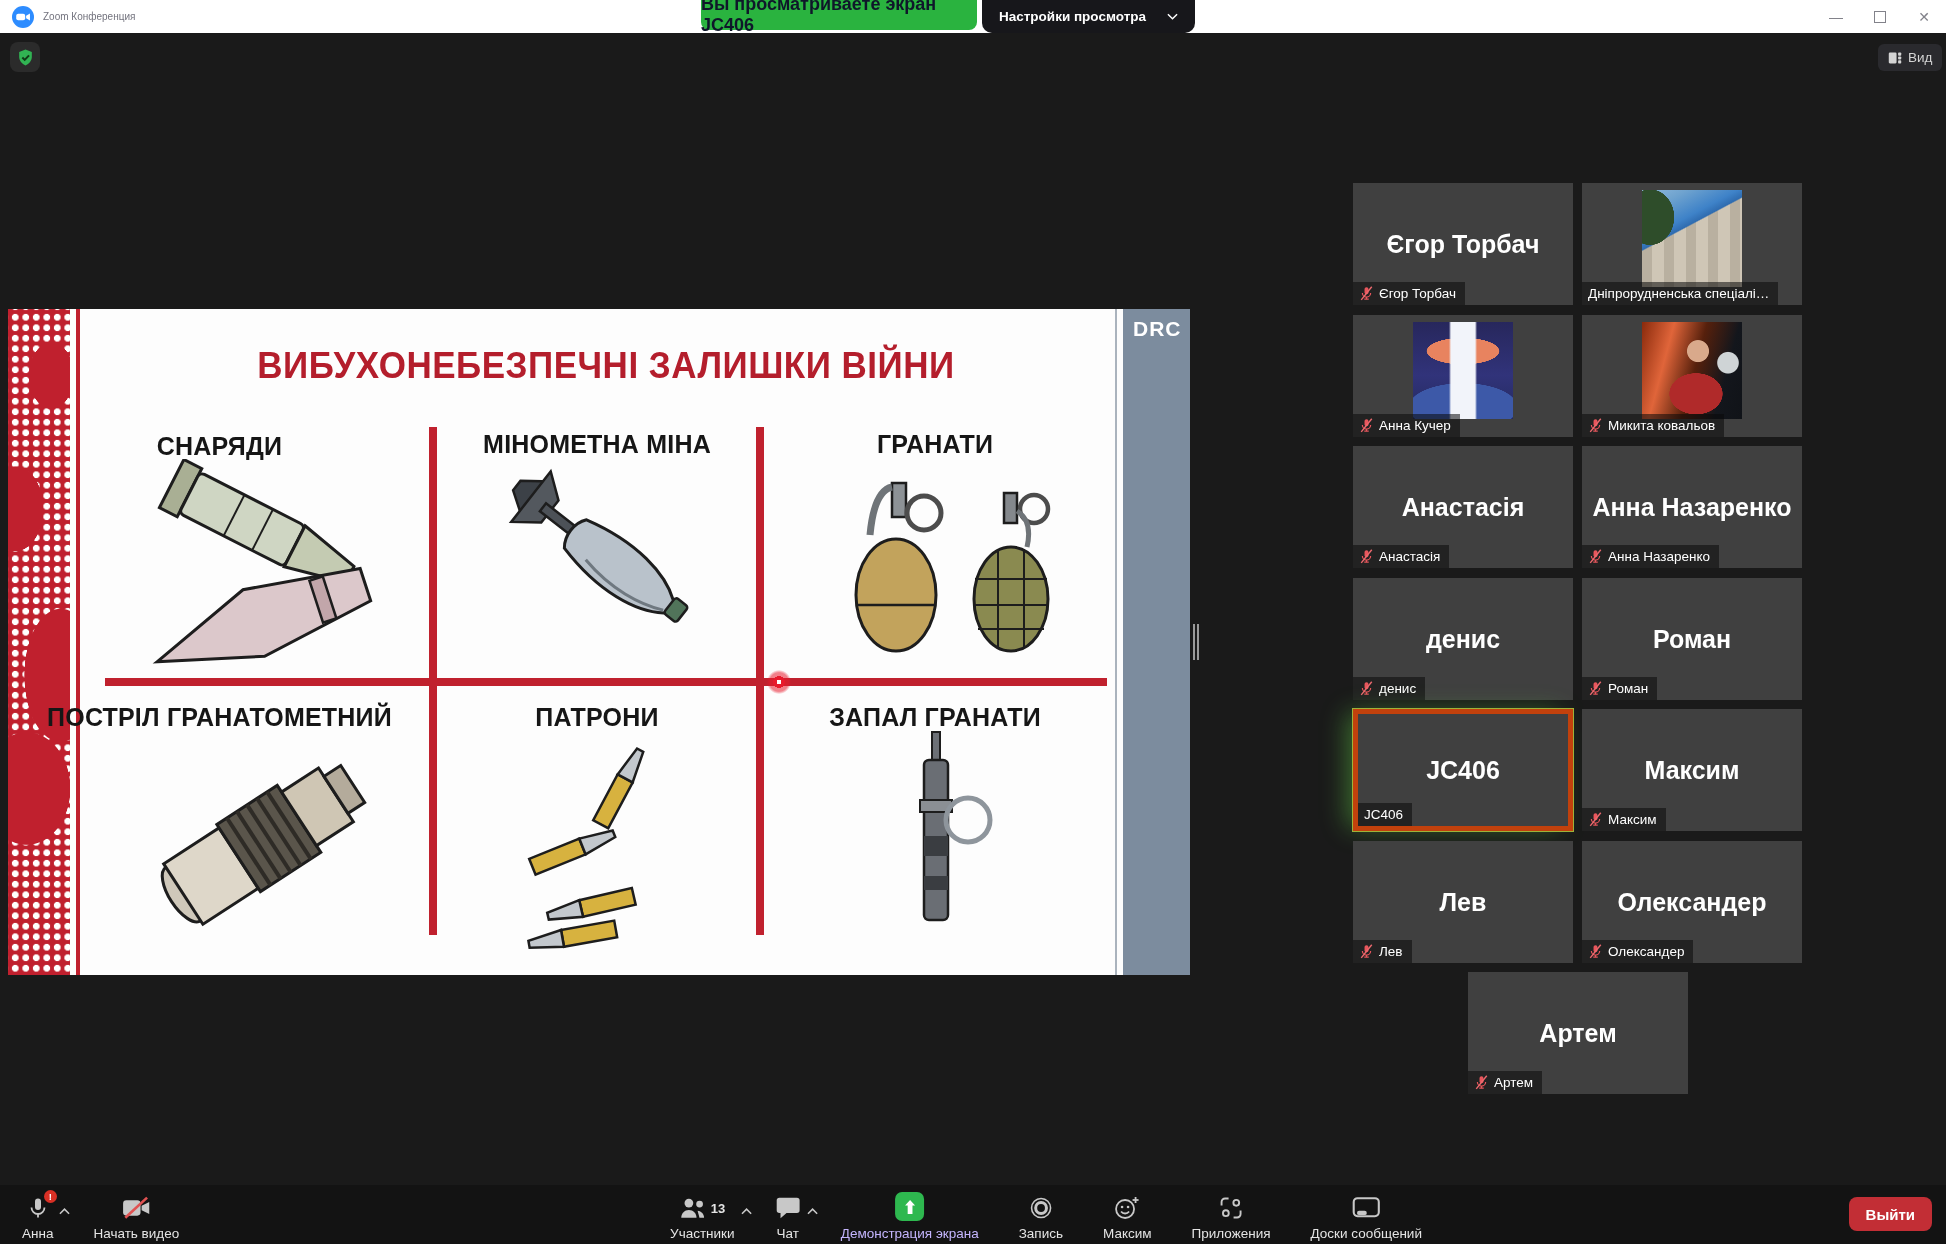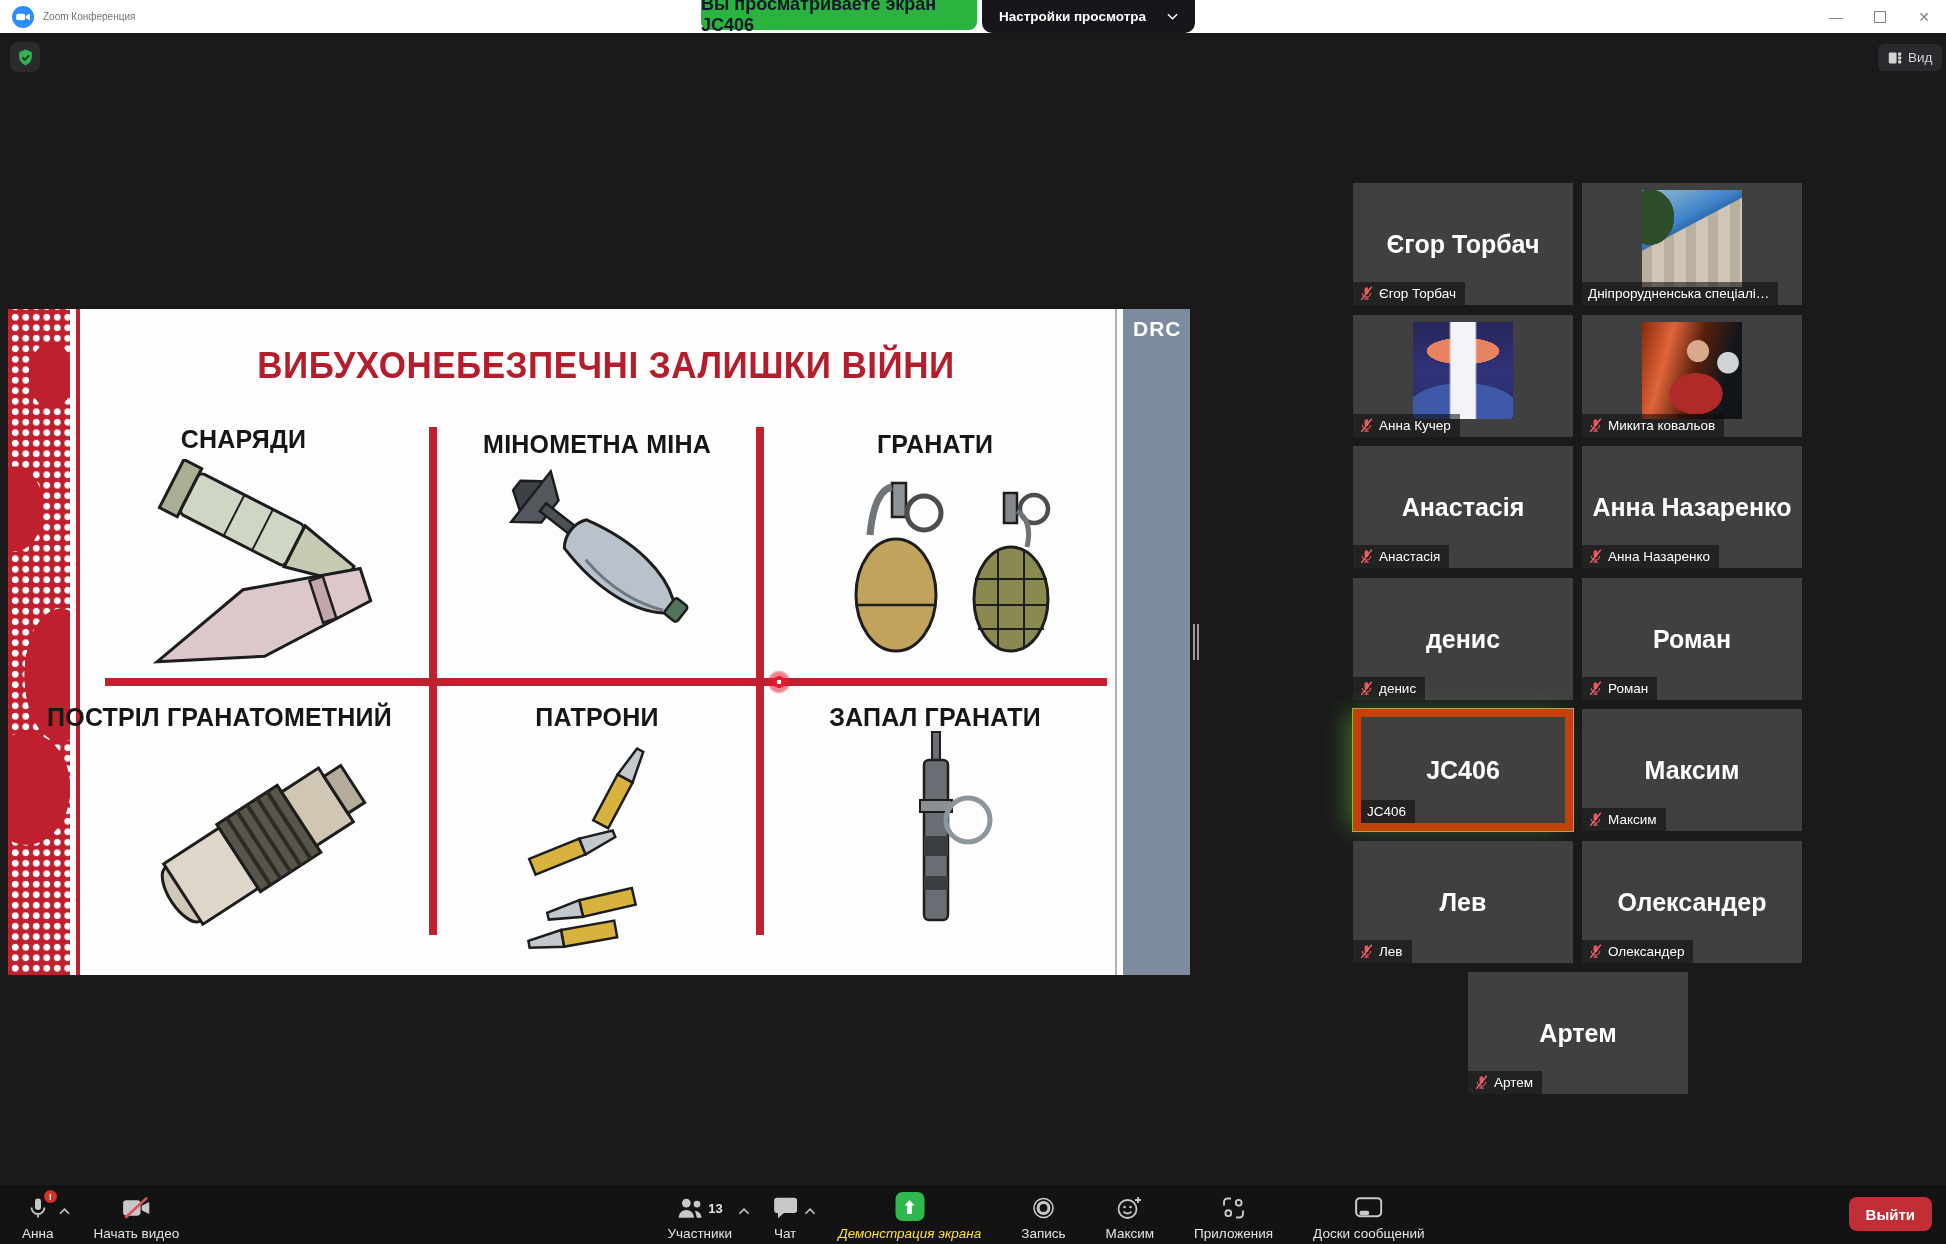--- a/index.html
+++ b/index.html
@@ -38,21 +38,21 @@
   .dot-strip::after{content:"";position:absolute;inset:0;background:
     radial-gradient(ellipse 46px 70px at 12% 30%,#c0202e 0 60%,transparent 61%),
     radial-gradient(ellipse 60px 110px at 85% 55%,#c0202e 0 60%,transparent 61%),
     radial-gradient(ellipse 70px 90px at 30% 72%,#c0202e 0 62%,transparent 63%),
     radial-gradient(ellipse 40px 60px at 70% 10%,#c0202e 0 55%,transparent 56%);}
   .left-rule{position:absolute;left:68px;top:0;width:4px;height:666px;background:#c0202e;}
   .slide-title{position:absolute;left:97px;top:36px;width:1002px;text-align:center;
     color:#b41e2c;font-size:35px;font-weight:bold;letter-spacing:.5px;transform:scaleY(1.06);}
   .cell-label{position:absolute;text-align:center;color:#161616;font-size:25px;font-weight:bold;
     letter-spacing:.2px;}
-  .cl0{left:0;width:423px;top:116px;padding-left:24px;}   .cl1{left:428px;width:322px;top:121px;}
+  .cl0{left:0;width:423px;top:123px;}   .cl1{left:428px;width:322px;top:121px;}
   .cl2{left:755px;width:344px;top:121px;}
   .cl3{left:0;width:423px;top:394px;}   .cl4{left:428px;width:322px;top:394px;}
   .cl5{left:755px;width:344px;top:394px;}
   .vdiv{position:absolute;width:8px;background:#c0212e;}
   .vd1a{left:421px;top:118px;height:253px;} .vd2a{left:748px;top:118px;height:253px;}
   .vd1b{left:421px;top:371px;height:255px;} .vd2b{left:748px;top:371px;height:255px;}
   .hline{position:absolute;left:97px;top:369px;width:1002px;height:8px;background:#c0212e;}
   .gray-line{position:absolute;left:1107px;top:0;width:1.5px;height:666px;background:#aab3bd;}
   .drc-strip{position:absolute;left:1115px;top:0;width:67px;height:666px;background:#7c8c9e;}
   .drc-text{position:absolute;left:10px;top:8px;color:#fff;font-size:21px;font-weight:bold;
@@ -61,21 +61,21 @@
 
   
   .laser-dot{position:absolute;left:767px;top:670px;width:24px;height:24px;border-radius:50%;
     background:radial-gradient(circle,#ffffff 0 13%,#e8192b 14% 34%,rgba(232,25,43,.55) 35% 55%,rgba(232,25,43,0) 72%);}
   .resize-handle{position:absolute;left:1193px;top:624px;width:8px;height:36px;display:flex;gap:2px;cursor:col-resize;}
   .resize-handle i{display:block;width:2px;height:100%;background:#9a9a9a;}
 
   
   .participants{position:absolute;left:1353px;top:183px;width:449px;height:911px;}
   .tile{position:absolute;width:220px;height:122px;background:#404040;overflow:hidden;box-sizing:border-box;}
-  .tile.active{border:8px solid #c2410c;box-shadow:0 0 0 1px #9db33a,-10px 0 24px -4px rgba(100,210,70,.45);}
+  .tile.active{border:5px solid #c2410c;box-shadow:0 0 0 1px #9db33a,-10px 0 24px -4px rgba(100,210,70,.45);}
   .big-name{position:absolute;inset:0;display:flex;align-items:center;justify-content:center;
     color:#fff;font-weight:bold;font-size:25px;}
   .tag{position:absolute;left:0;bottom:0;display:flex;align-items:center;gap:5px;
     background:rgba(10,10,10,.55);padding:4px 9px 4px 6px;font-size:13.5px;color:#fff;max-width:208px;
     white-space:nowrap;}
   .tag svg{width:15px;height:15px;flex:0 0 auto;}
   .avatar{position:absolute;left:50%;top:7px;transform:translateX(-50%);width:100px;height:97px;}
   .av-school-building-photo{background:
     radial-gradient(ellipse 40px 46px at 8% 28%,#2e4d2a 0 60%,transparent 61%),
     linear-gradient(152deg,#8fb9dc 0%,#6fa3cf 16%,#3e82c8 34%,#2f6cb0 40%,transparent 41%),
@@ -103,21 +103,21 @@
     display:flex;gap:40px;align-items:flex-start;}
   .caret{position:absolute;top:9px;right:-17px;}
   .mic-wrap{position:relative;}
   .badge{position:absolute;right:-7px;top:-4px;width:13px;height:13px;border-radius:50%;
     background:#d93025;color:#fff;font-size:9.5px;font-weight:bold;display:flex;align-items:center;
     justify-content:center;}
   .count{font-size:13px;color:#e4e4e4;margin:1px 0 0 3px;font-weight:bold;}
   .tool-top{display:flex;align-items:flex-start;}
   .share-box{width:29px;height:29px;border-radius:7px;background:#2eb84f;display:flex;
     align-items:center;justify-content:center;margin-top:-2px;}
-  .share-label{color:#fde047;font-style:italic;}
+  .share-label{color:#c4b5fd;}
   .leave-btn{position:absolute;right:14px;top:12px;height:34px;padding:0 17px;border-radius:8px;
     background:#c22e35;color:#fff;font-weight:bold;font-size:15px;display:flex;align-items:center;
     cursor:pointer;}
 </style>
 </head>
 <body>
 
 <div class="stage">
 
   <div class="titlebar">

